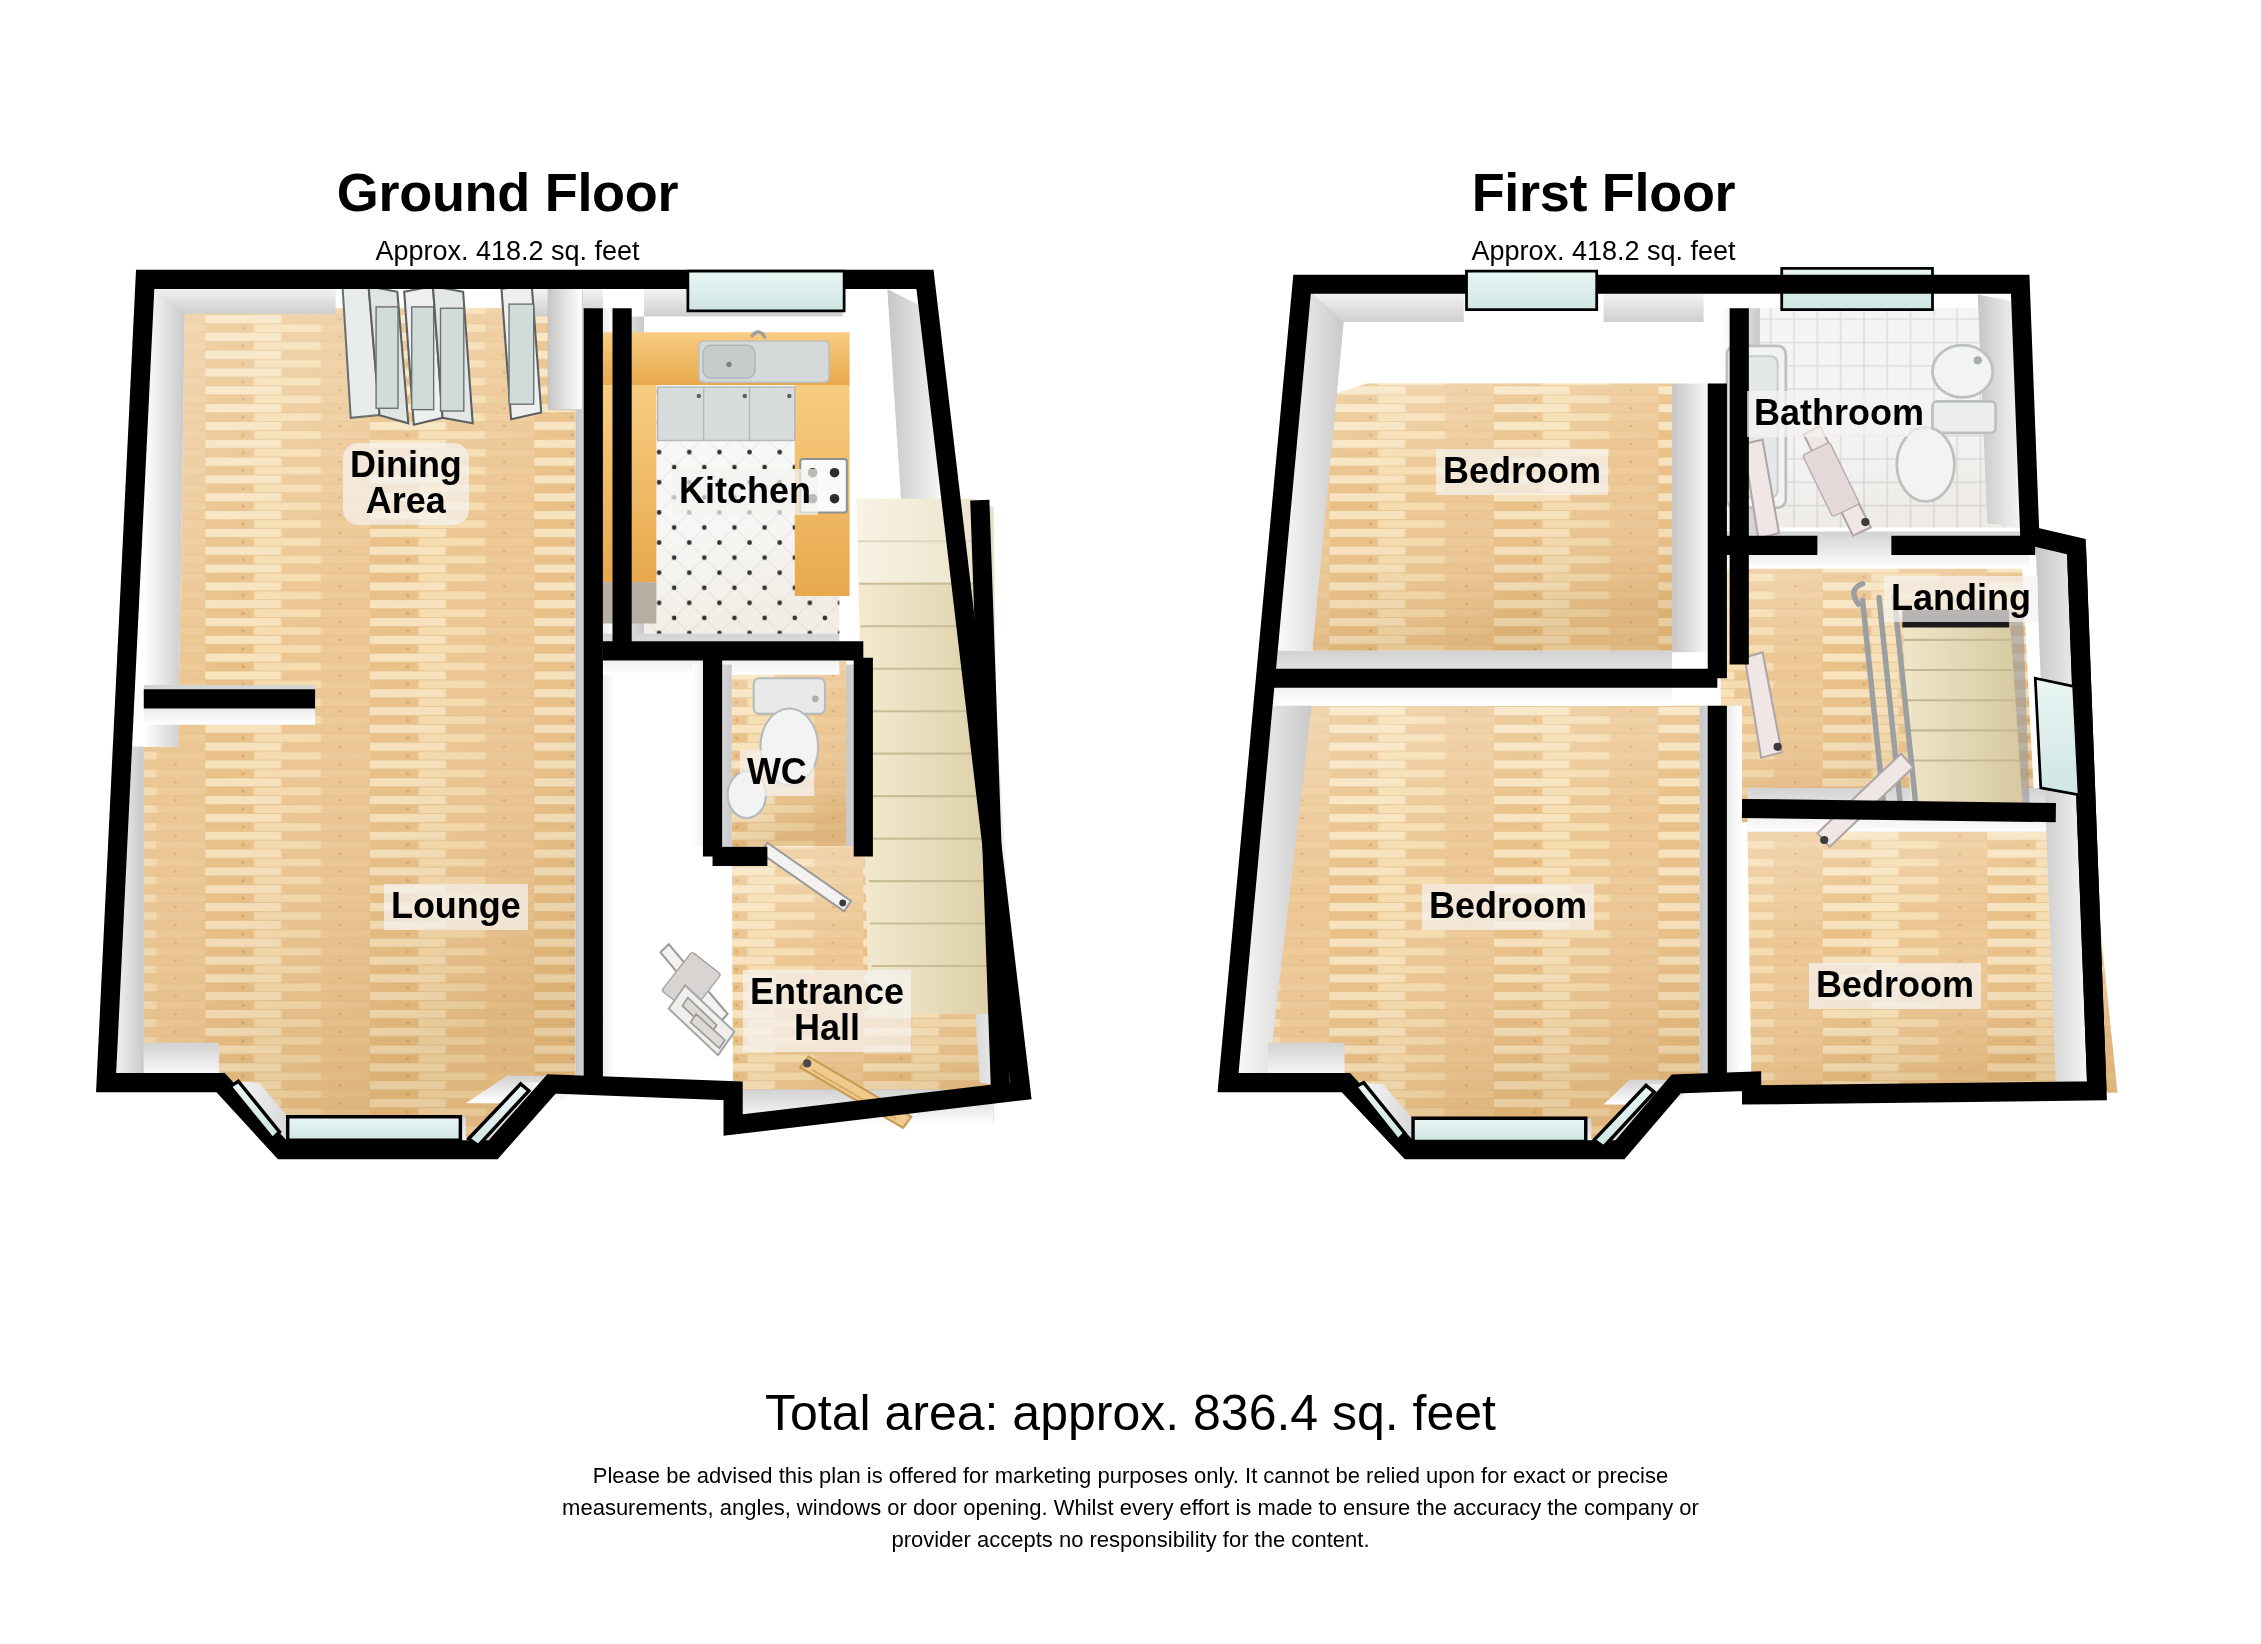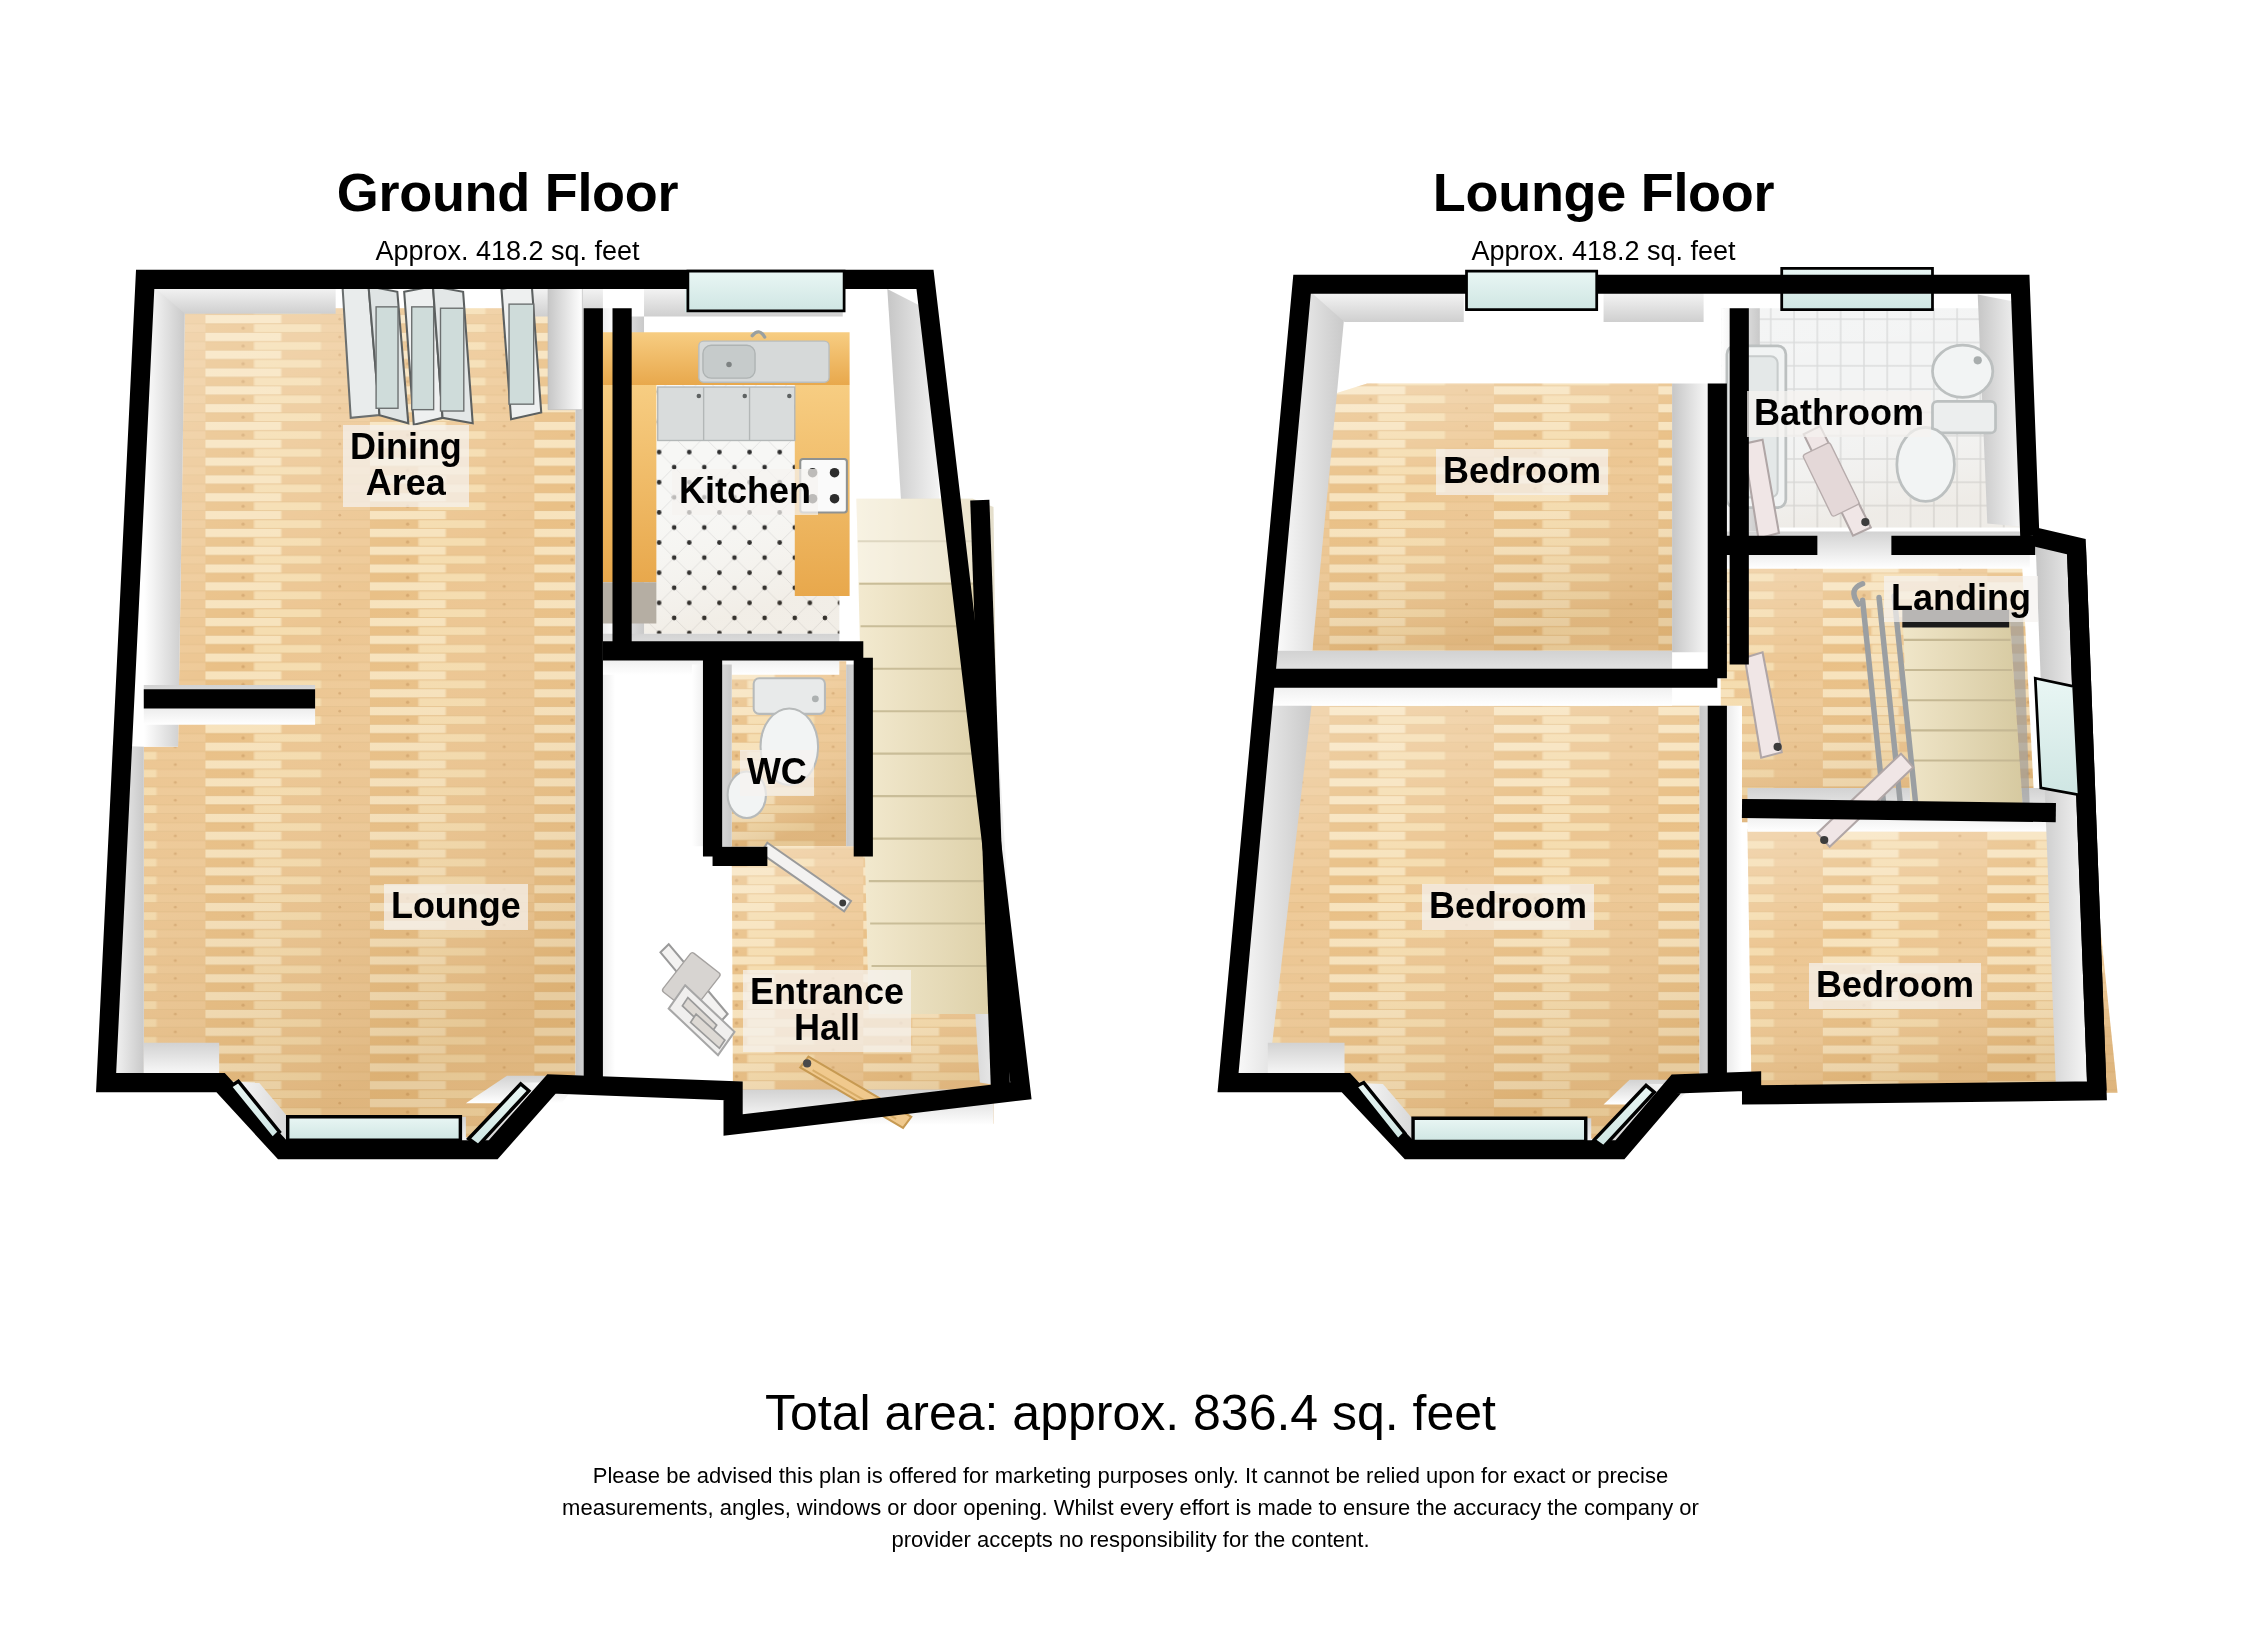--- a/index.html
+++ b/index.html
@@ -52,21 +52,21 @@
 <body>
 
 <div class="plan-wrap">
 
   <div class="floor-head" id="gf-head">
     <div class="title">Ground Floor</div>
     <div class="sub">Approx. 418.2 sq. feet</div>
   </div>
 
   <div class="floor-head" id="ff-head">
-    <div class="title">Lounge Floor</div>
+    <div class="title">First Floor</div>
     <div class="sub">Approx. 418.2 sq. feet</div>
   </div>
 
   <svg id="gf-svg" class="floor" width="1069" height="1069" viewBox="0 0 1560 1560">
     <defs>
 
       <pattern id="woodG" width="240" height="26" patternUnits="userSpaceOnUse">
         <rect width="240" height="26" fill="#f0cf9d"></rect>
         <rect y="0" width="110" height="12" fill="#f7e2bb"></rect>
         <rect x="112" y="0" width="128" height="12" fill="#ecc590"></rect>
@@ -301,21 +301,21 @@
 
       <polygon points="276,1256 338,1332 348,1322 288,1248" fill="url(#glassG)" stroke="#000" stroke-width="5"></polygon>
       <polygon points="360,1334 612,1334 612,1300 360,1300" fill="url(#glassG)" stroke="#000" stroke-width="5"></polygon>
       <polygon points="624,1332 700,1252 712,1262 638,1342" fill="url(#glassG)" stroke="#000" stroke-width="5"></polygon>
 
       <polygon points="944,66 1172,66 1172,124 944,124" fill="url(#glassG)" stroke="#000" stroke-width="4"></polygon>
     </g>
 
   </svg>
 
-  <div class="rlabel rl-xl" id="lbl-dining" style="left:343px;top:425px;">Dining
+  <div class="rlabel rl-xl" id="lbl-dining" style="left:343px;top:443px;border-radius:15px;">Dining
 Area</div>
   <div class="rlabel rl-xl" id="lbl-kitchen" style="left:672px;top:469px;">Kitchen</div>
   <div class="rlabel rl-xl" id="lbl-lounge" style="left:384px;top:884px;">Lounge</div>
   <div class="rlabel rl-xl" id="lbl-wc" style="left:740px;top:750px;">WC</div>
   <div class="rlabel rl-xl" id="lbl-hall" style="left:743px;top:970px;">Entrance
 Hall</div>
 
   <svg id="ff-svg" class="floor" width="1069" height="1069" viewBox="0 0 1560 1560">
     <defs>
       <pattern id="woodF" width="240" height="26" patternUnits="userSpaceOnUse">

